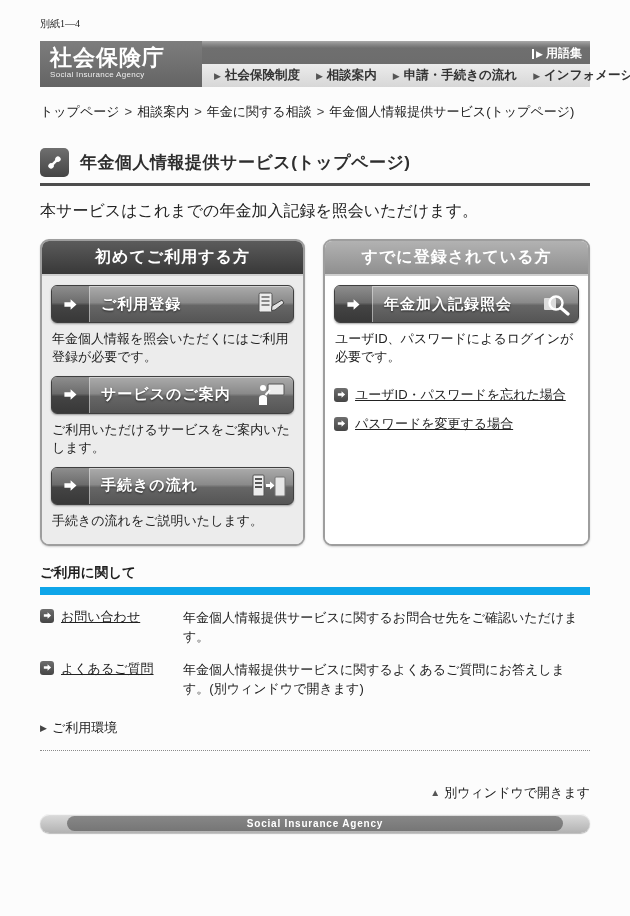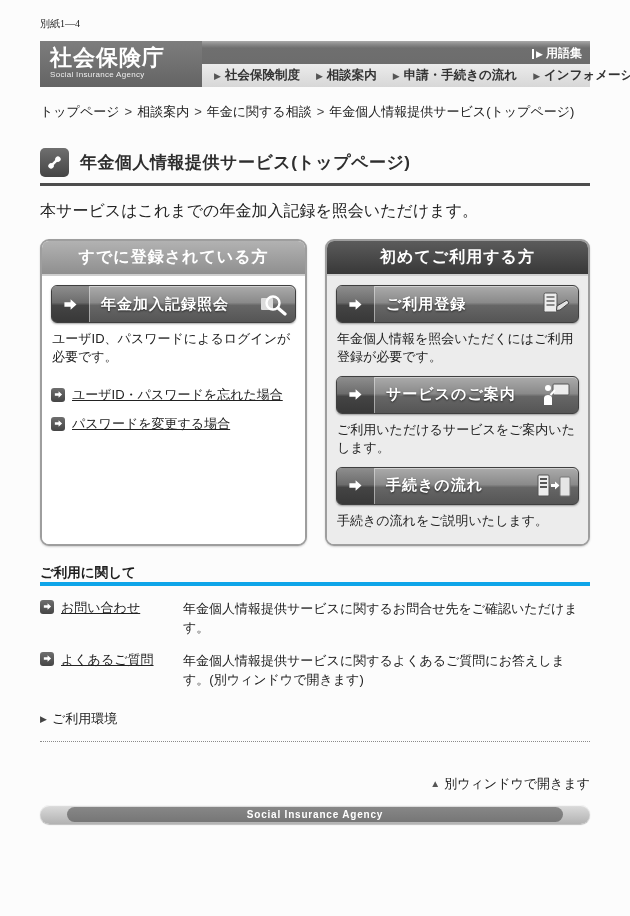--- a/index.html
+++ b/index.html
@@ -100,21 +100,21 @@
   .mini-link { display: flex; align-items: center; gap: 7px; cursor: pointer; }
   .mini-arrow {
     width: 14px; height: 14px; border-radius: 3px; flex: 0 0 auto;
     background: linear-gradient(#6e6e6e, #454545);
     display: flex; align-items: center; justify-content: center;
   }
   .mini-link-label { font-size: 13px; color: #222; text-decoration: underline; }
 
   
   .usage { margin-top: 18px; }
-  .usage-title { font-size: 13.5px; font-weight: bold; color: #1e1e1e; border-bottom: 4px solid #0ea5e9; }
+  .usage-title { font-size: 13.5px; font-weight: bold; color: #1e1e1e; padding-bottom: 5px; border-bottom: 8px solid #0ea5e9; }
   .usage-row { display: flex; margin-top: 13px; }
   .usage-link-col { width: 143px; flex: 0 0 auto; display: flex; align-items: flex-start; gap: 7px; cursor: pointer; }
   .usage-link-col .mini-arrow { margin-top: 1px; }
   .usage-link-label { font-size: 13px; color: #222; text-decoration: underline; }
   .usage-desc { flex: 1; font-size: 13px; line-height: 1.5; color: #222; }
   .env-link { margin-top: 20px; display: flex; align-items: center; gap: 5px; font-size: 13px; color: #222; cursor: pointer; }
   .env-link .tri { font-size: 9px; color: #444; }
   .dotted-divider { margin-top: 13px; border-bottom: 1px dotted #8a8a8a; }
 
   
@@ -183,20 +183,84 @@
         </g>
       </svg>
     </div>
     <div class="page-title">年金個人情報提供サービス(トップページ)</div>
   </div>
   <div class="title-rule"></div>
 
   <div class="intro">本サービスはこれまでの年金加入記録を照会いただけます。</div>
 
   <div class="boxes">
+
+    <div class="box box-first">
+      <div class="box-header dark">初めてご利用する方</div>
+      <div class="box-body gray">
+
+        <div class="cta">
+          <span class="cta-arrow">
+            <svg width="15" height="15" viewBox="0 0 16 16">
+                <path d="M1.5 5.6h6.6V2.4L14.4 8l-6.3 5.6v-3.2H1.5z" fill="#fff"></path>
+              </svg>
+          </span>
+          <span class="cta-label">ご利用登録</span>
+          <span class="cta-icon">
+            <svg width="30" height="24" viewBox="0 0 30 24">
+              <rect x="3" y="1" width="13" height="19" rx="1.5" fill="#ededed" stroke="#555"></rect>
+              <line x1="5.5" y1="5" x2="13.5" y2="5" stroke="#666" stroke-width="1.6"></line>
+              <line x1="5.5" y1="9" x2="13.5" y2="9" stroke="#666" stroke-width="1.6"></line>
+              <line x1="5.5" y1="13" x2="13.5" y2="13" stroke="#666" stroke-width="1.6"></line>
+              <path d="M16 14 L26 8 L28 11 L19 18 L15.5 18.5 Z" fill="#e2e2e2" stroke="#444"></path>
+            </svg>
+          </span>
+        </div>
+        <div class="cta-desc">年金個人情報を照会いただくにはご利用登録が必要です。</div>
+
+        <div class="cta">
+          <span class="cta-arrow">
+            <svg width="15" height="15" viewBox="0 0 16 16">
+                <path d="M1.5 5.6h6.6V2.4L14.4 8l-6.3 5.6v-3.2H1.5z" fill="#fff"></path>
+              </svg>
+          </span>
+          <span class="cta-label">サービスのご案内</span>
+          <span class="cta-icon">
+            <svg width="30" height="25" viewBox="0 0 30 25">
+              <rect x="12" y="2" width="16" height="11" rx="1" fill="#ededed" stroke="#555"></rect>
+              <circle cx="7" cy="6" r="3" fill="#fff"></circle>
+              <path d="M3 23 v-7 c0-4 8-4 8 0 v7 z" fill="#fff"></path>
+              <path d="M9.5 13 L14 8" stroke="#fff" stroke-width="2"></path>
+            </svg>
+          </span>
+        </div>
+        <div class="cta-desc">ご利用いただけるサービスをご案内いたします。</div>
+
+        <div class="cta">
+          <span class="cta-arrow">
+            <svg width="15" height="15" viewBox="0 0 16 16">
+                <path d="M1.5 5.6h6.6V2.4L14.4 8l-6.3 5.6v-3.2H1.5z" fill="#fff"></path>
+              </svg>
+          </span>
+          <span class="cta-label">手続きの流れ</span>
+          <span class="cta-icon">
+            <svg width="34" height="24" viewBox="0 0 34 24">
+              <rect x="1" y="1" width="11" height="21" rx="1" fill="#ededed" stroke="#555"></rect>
+              <line x1="3" y1="5" x2="10" y2="5" stroke="#555" stroke-width="2"></line>
+              <line x1="3" y1="9" x2="10" y2="9" stroke="#555" stroke-width="2"></line>
+              <line x1="3" y1="13" x2="10" y2="13" stroke="#555" stroke-width="2"></line>
+              <path d="M14 10 h4 v-2.5 l4.5 4 -4.5 4 v-2.5 h-4 z" fill="#fff"></path>
+              <rect x="23" y="3" width="10" height="19" rx="1" fill="#e6e6e6" stroke="#777"></rect>
+            </svg>
+          </span>
+        </div>
+        <div class="cta-desc last">手続きの流れをご説明いたします。</div>
+
+      </div>
+    </div>
 
     <div class="box box-registered">
       <div class="box-header light">すでに登録されている方</div>
       <div class="box-body white">
 
         <div class="cta">
           <span class="cta-arrow">
             <svg width="15" height="15" viewBox="0 0 16 16">
                 <path d="M1.5 5.6h6.6V2.4L14.4 8l-6.3 5.6v-3.2H1.5z" fill="#fff"></path>
               </svg>
@@ -226,84 +290,20 @@
               <svg width="9" height="9" viewBox="0 0 16 16">
                   <path d="M1.5 5.6h6.6V2.4L14.4 8l-6.3 5.6v-3.2H1.5z" fill="#fff"></path>
                 </svg>
             </span>
             <span class="mini-link-label">パスワードを変更する場合</span>
           </div>
         </div>
 
       </div>
     </div>
-
-    <div class="box box-first">
-      <div class="box-header dark">初めてご利用する方</div>
-      <div class="box-body gray">
-
-        <div class="cta">
-          <span class="cta-arrow">
-            <svg width="15" height="15" viewBox="0 0 16 16">
-                <path d="M1.5 5.6h6.6V2.4L14.4 8l-6.3 5.6v-3.2H1.5z" fill="#fff"></path>
-              </svg>
-          </span>
-          <span class="cta-label">ご利用登録</span>
-          <span class="cta-icon">
-            <svg width="30" height="24" viewBox="0 0 30 24">
-              <rect x="3" y="1" width="13" height="19" rx="1.5" fill="#ededed" stroke="#555"></rect>
-              <line x1="5.5" y1="5" x2="13.5" y2="5" stroke="#666" stroke-width="1.6"></line>
-              <line x1="5.5" y1="9" x2="13.5" y2="9" stroke="#666" stroke-width="1.6"></line>
-              <line x1="5.5" y1="13" x2="13.5" y2="13" stroke="#666" stroke-width="1.6"></line>
-              <path d="M16 14 L26 8 L28 11 L19 18 L15.5 18.5 Z" fill="#e2e2e2" stroke="#444"></path>
-            </svg>
-          </span>
-        </div>
-        <div class="cta-desc">年金個人情報を照会いただくにはご利用登録が必要です。</div>
-
-        <div class="cta">
-          <span class="cta-arrow">
-            <svg width="15" height="15" viewBox="0 0 16 16">
-                <path d="M1.5 5.6h6.6V2.4L14.4 8l-6.3 5.6v-3.2H1.5z" fill="#fff"></path>
-              </svg>
-          </span>
-          <span class="cta-label">サービスのご案内</span>
-          <span class="cta-icon">
-            <svg width="30" height="25" viewBox="0 0 30 25">
-              <rect x="12" y="2" width="16" height="11" rx="1" fill="#ededed" stroke="#555"></rect>
-              <circle cx="7" cy="6" r="3" fill="#fff"></circle>
-              <path d="M3 23 v-7 c0-4 8-4 8 0 v7 z" fill="#fff"></path>
-              <path d="M9.5 13 L14 8" stroke="#fff" stroke-width="2"></path>
-            </svg>
-          </span>
-        </div>
-        <div class="cta-desc">ご利用いただけるサービスをご案内いたします。</div>
-
-        <div class="cta">
-          <span class="cta-arrow">
-            <svg width="15" height="15" viewBox="0 0 16 16">
-                <path d="M1.5 5.6h6.6V2.4L14.4 8l-6.3 5.6v-3.2H1.5z" fill="#fff"></path>
-              </svg>
-          </span>
-          <span class="cta-label">手続きの流れ</span>
-          <span class="cta-icon">
-            <svg width="34" height="24" viewBox="0 0 34 24">
-              <rect x="1" y="1" width="11" height="21" rx="1" fill="#ededed" stroke="#555"></rect>
-              <line x1="3" y1="5" x2="10" y2="5" stroke="#555" stroke-width="2"></line>
-              <line x1="3" y1="9" x2="10" y2="9" stroke="#555" stroke-width="2"></line>
-              <line x1="3" y1="13" x2="10" y2="13" stroke="#555" stroke-width="2"></line>
-              <path d="M14 10 h4 v-2.5 l4.5 4 -4.5 4 v-2.5 h-4 z" fill="#fff"></path>
-              <rect x="23" y="3" width="10" height="19" rx="1" fill="#e6e6e6" stroke="#777"></rect>
-            </svg>
-          </span>
-        </div>
-        <div class="cta-desc last">手続きの流れをご説明いたします。</div>
-
-      </div>
-    </div>
   </div>
 
   <div class="usage">
     <div class="usage-title">ご利用に関して</div>
 
     <div class="usage-row">
       <div class="usage-link-col">
         <span class="mini-arrow">
           <svg width="9" height="9" viewBox="0 0 16 16">
               <path d="M1.5 5.6h6.6V2.4L14.4 8l-6.3 5.6v-3.2H1.5z" fill="#fff"></path>

